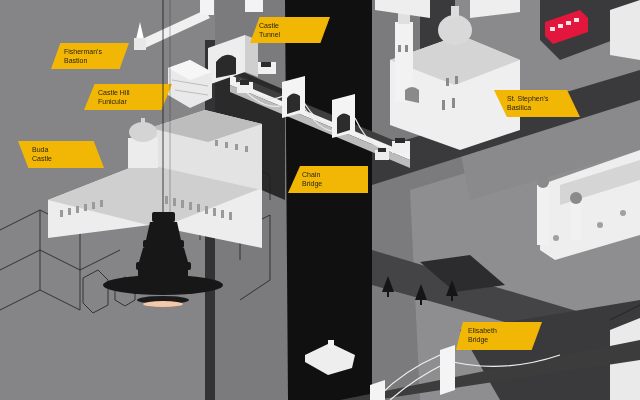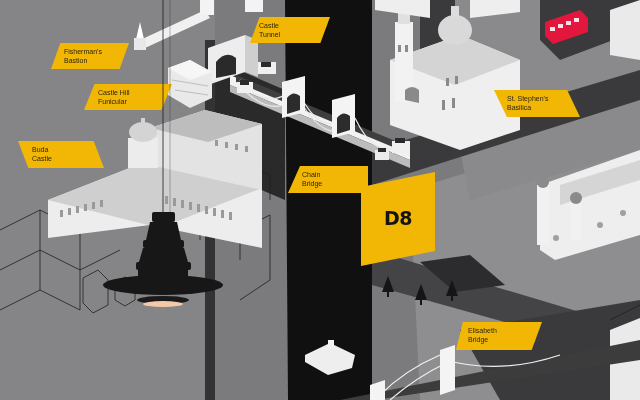--- a/index.html
+++ b/index.html
@@ -236,23 +236,20 @@
     <span>Chain</span>
     <span>Bridge</span>
   </div>
 
   <div class="label" style="left:456px; top:322px; width:86px; height:28px; padding-left:12px;">
     <div class="bg" style="clip-path:polygon(8% 0,100% 0,88% 100%,0 100%);"></div>
     <span>Elisabeth</span>
     <span>Bridge</span>
   </div>
 
-  <div class="district">
-    <span>D8</span>
-  </div>
 
   <svg class="layer" viewBox="0 0 640 400" width="640" height="400">
     <line x1="163" y1="0" x2="163" y2="212" stroke="#1a1a1a" stroke-width="0.8"></line>
     <line x1="170" y1="0" x2="170" y2="212" stroke="#1a1a1a" stroke-width="0.6" opacity="0.5"></line>
     <g fill="#171717">
       <rect x="152" y="212" width="23" height="10" rx="2"></rect>
       <polygon points="150,222 177,222 181,240 146,240"></polygon>
       <rect x="143" y="240" width="41" height="8" rx="2"></rect>
       <polygon points="143,248 184,248 188,262 139,262"></polygon>
       <rect x="136" y="262" width="55" height="8" rx="2"></rect>

